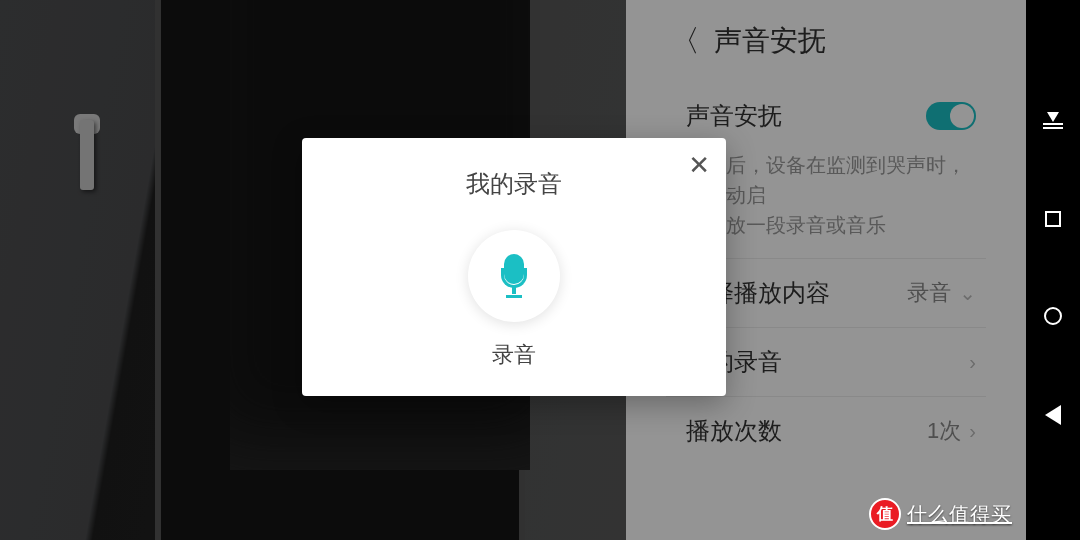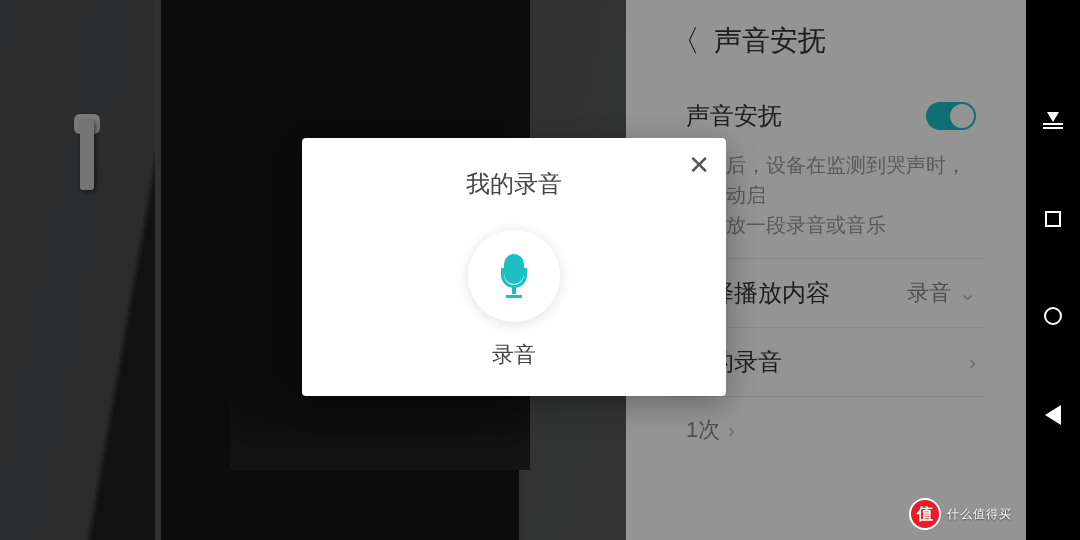--- a/index.html
+++ b/index.html
@@ -128,21 +128,21 @@
 
   
   .watermark {
     position: absolute; right: 68px; bottom: 10px; display: flex; align-items: center; gap: 6px;
   }
   .wm-badge {
     width: 32px; height: 32px; border-radius: 50%; background: #ea1c24; color: #fff;
     display: flex; align-items: center; justify-content: center; font-size: 16px; font-weight: bold;
     border: 2px solid #fff;
   }
-  .wm-text { color: #fff; font-size: 12px; letter-spacing: 1px; text-shadow: 0 1px 2px rgba(0,0,0,.6); }
+  .wm-text { color: #fff; font-size: 20px; letter-spacing: 1px; text-shadow: 0 1px 2px rgba(0,0,0,.6); text-decoration: underline; }
 </style>
 </head>
 <body>
 
 <div class="root">
 
   <div class="camera-area">
     <div class="door-frame"></div>
     <div class="door-inner"></div>
     <div class="door-knob"></div>
@@ -172,20 +172,21 @@
     </div>
     <div class="divider"></div>
 
     <div class="row">
       <span class="label">我的录音</span>
       <span class="chev">›</span>
     </div>
     <div class="divider"></div>
 
     <div class="row">
+      <span class="label">播放次数</span>
       <span class="value">1次</span>
       <span class="chev">›</span>
     </div>
   </div>
 
   <div class="dim"></div>
 
   <div class="modal">
     <div class="modal-close">✕</div>
     <div class="modal-title">我的录音</div>

